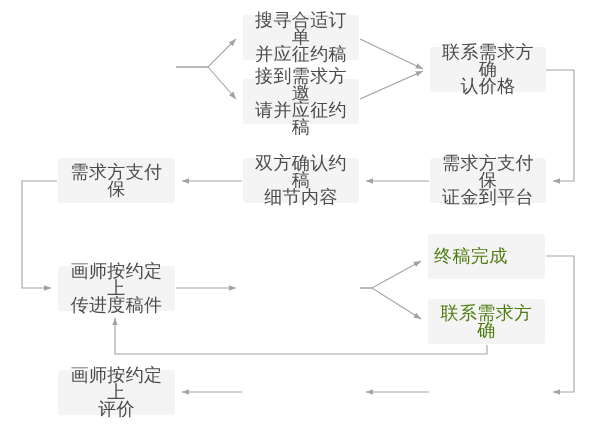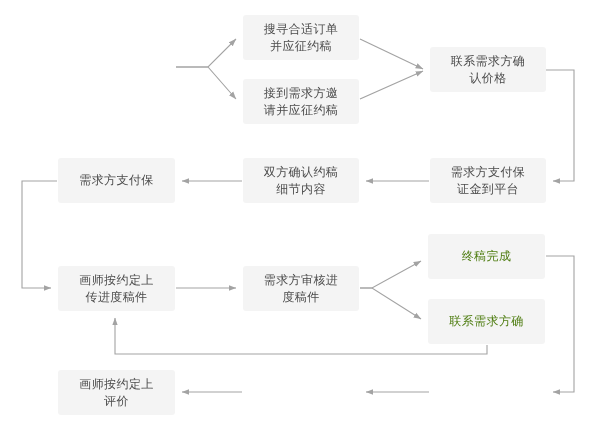--- a/index.html
+++ b/index.html
@@ -1,22 +1,22 @@
 <!DOCTYPE html>
 <html><head>
 <meta charset="utf-8">
 <style>
   html,body{margin:0;padding:0;background:#ffffff;}
   body{width:600px;height:436px;overflow:hidden;
        font-family:"Liberation Sans","DejaVu Sans",sans-serif;}
   #stage{position:relative;width:600px;height:436px;background:#fff;}
   svg#wires{position:absolute;left:0;top:0;width:600px;height:436px;}
   .node{position:absolute;background:#F4F4F4;border-radius:3px;
-        display:flex;align-items:center;justify-content:center;
-        text-align:center;color:#4B4B4B;font-size:12px;line-height:17px;
+        display:flex;align-items:center;justify-content:flex-start;
+        text-align:center;color:#4B4B4B;font-size:18px;line-height:17px;
         letter-spacing:.4px;}
   .node.accent{color:#4d7c0f;}
   .node .lbl{white-space:pre-line;padding:0 6px;}
 </style>
 </head>
 <body>
 
 <div id="stage">
 
   <svg id="wires" viewBox="0 0 600 436" xmlns="http://www.w3.org/2000/svg">
@@ -72,24 +72,20 @@
   <div class="node" style="left:430px;top:158px;width:116px;height:45px;">
     <span class="lbl">需求方支付保
 证金到平台</span>
   </div>
 
   <div class="node" style="left:58px;top:266px;width:117px;height:45px;">
     <span class="lbl">画师按约定上
 传进度稿件</span>
   </div>
 
-  <div class="node" style="left:243px;top:266px;width:116px;height:45px;">
-    <span class="lbl">需求方审核进
-度稿件</span>
-  </div>
 
   <div class="node accent" style="left:428px;top:234px;width:117px;height:45px;">
     <span class="lbl">终稿完成</span>
   </div>
 
   <div class="node accent" style="left:428px;top:299px;width:117px;height:45px;">
     <span class="lbl">联系需求方确</span>
   </div>
 
   <div class="node" style="left:58px;top:370px;width:117px;height:45px;">

